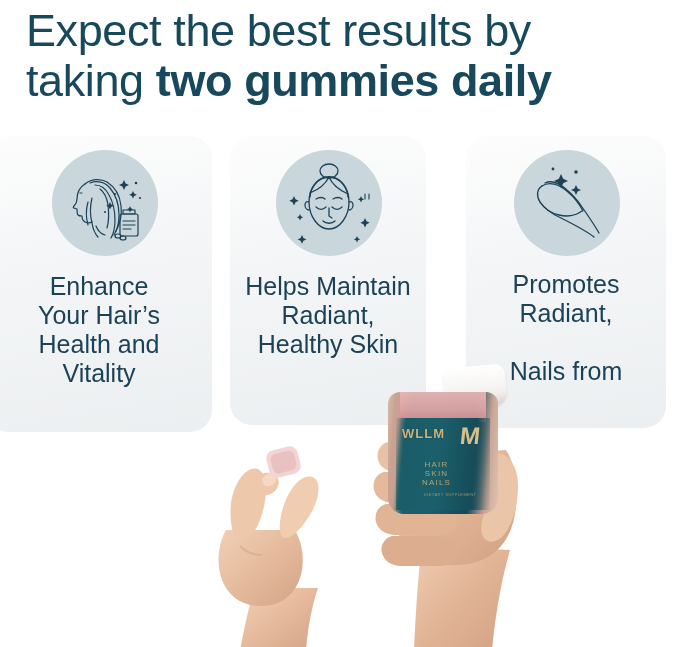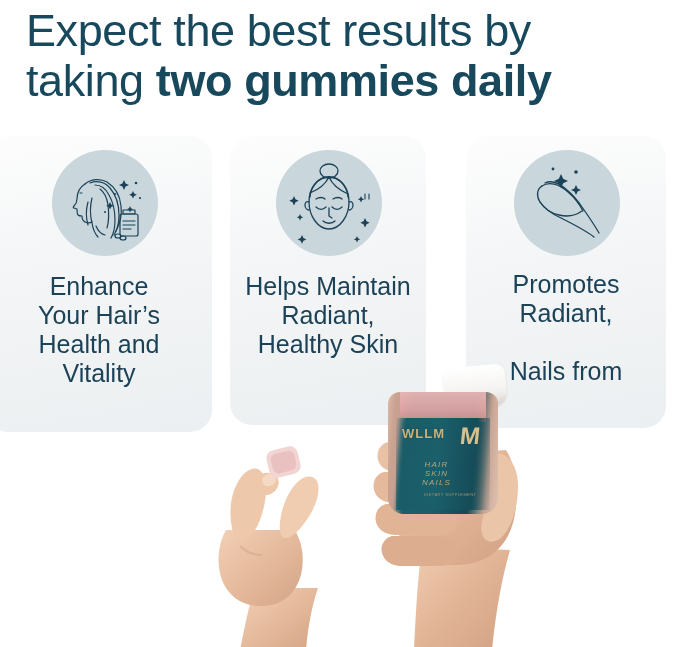--- a/index.html
+++ b/index.html
@@ -157,21 +157,20 @@
   }
   .label-lines {
     position: absolute;
     left: 26px; top: 42px;
     color: #c3a973;
     font-size: 8px;
     line-height: 9px;
     letter-spacing: 1.2px;
     text-align: center;
     opacity: .92;
-    font-style: italic;
   }
   .label-sub {
     position: absolute;
     left: 28px; top: 74px;
     color: #b49c6c;
     font-size: 4px;
     letter-spacing: .4px;
     opacity: .85;
   }
   .cap {

